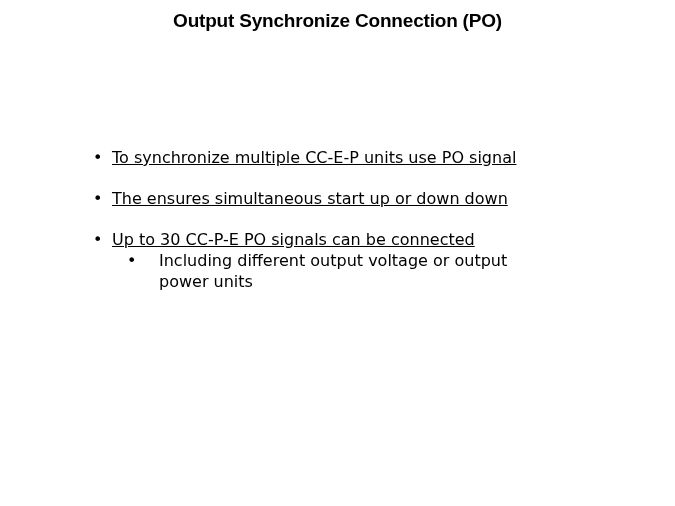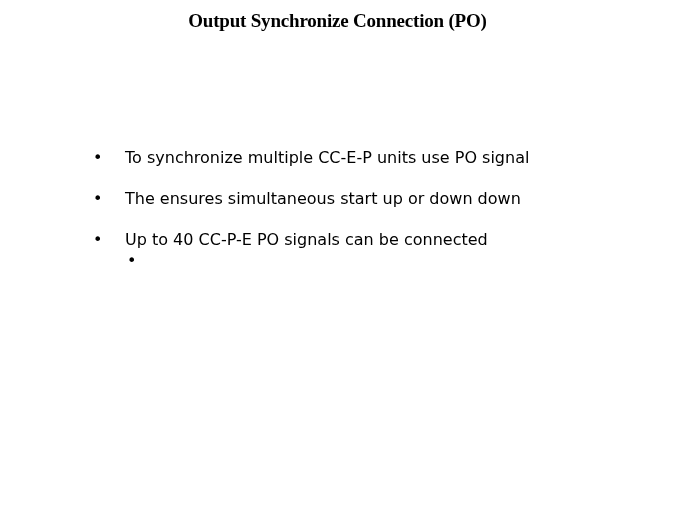--- a/index.html
+++ b/index.html
@@ -2,27 +2,27 @@
 <html><head>
   <meta charset="utf-8">
   <style>
     html, body { margin: 0; padding: 0; }
     body {
       width: 675px; height: 506px; background: #ffffff; position: relative; overflow: hidden;
       font-family: "DejaVu Sans", sans-serif; color: #000000;
     }
     .title {
       position: absolute; left: 0; top: 10px; width: 675px; text-align: center;
-      font-family: Liberation Serif, serif; font-weight: bold; font-size: 19px;
+      font-family: Liberation Sans, sans-serif; font-weight: bold; font-size: 19px;
       letter-spacing: -0.2px;
     }
     .bullets { position: absolute; left: 93px; top: 147px; width: 520px; }
     .item { position: relative; font-size: 16px; line-height: 21px; }
     .item .dot { position: absolute; left: 0; top: 0; width: 14px; }
-    .item .text { display: block; margin-left: 32px; }
+    .item .text { display: block; margin-left: 19px; text-decoration: underline; }
     .item.l1 { margin-bottom: 20px; }
     .item.last { margin-bottom: 0; }
     .sub { position: relative; font-size: 16px; line-height: 21px; margin-left: 34px; }
     .sub .dot { position: absolute; left: 0; top: 0; width: 14px; }
     .sub .text { display: block; margin-left: 32px; width: 400px; }
   </style>
 </head>
 <body>
 
 <div class="title">Output Synchronize Connection (PO)</div>
@@ -31,18 +31,19 @@
   <div class="item l1">
     <span class="dot">•</span>
     <span class="text">To synchronize multiple CC-E-P units use PO signal</span>
   </div>
   <div class="item l1">
     <span class="dot">•</span>
     <span class="text">The ensures simultaneous start up or down down</span>
   </div>
   <div class="item last">
     <span class="dot">•</span>
-    <span class="text">Up to 40 CC-P-E PO signals can be connected</span>
+    <span class="text">Up to 30 CC-P-E PO signals can be connected</span>
   </div>
   <div class="sub">
     <span class="dot">•</span>
+    <span class="text">Including different output voltage or output power units</span>
   </div>
 </div>
 
 </body></html>

